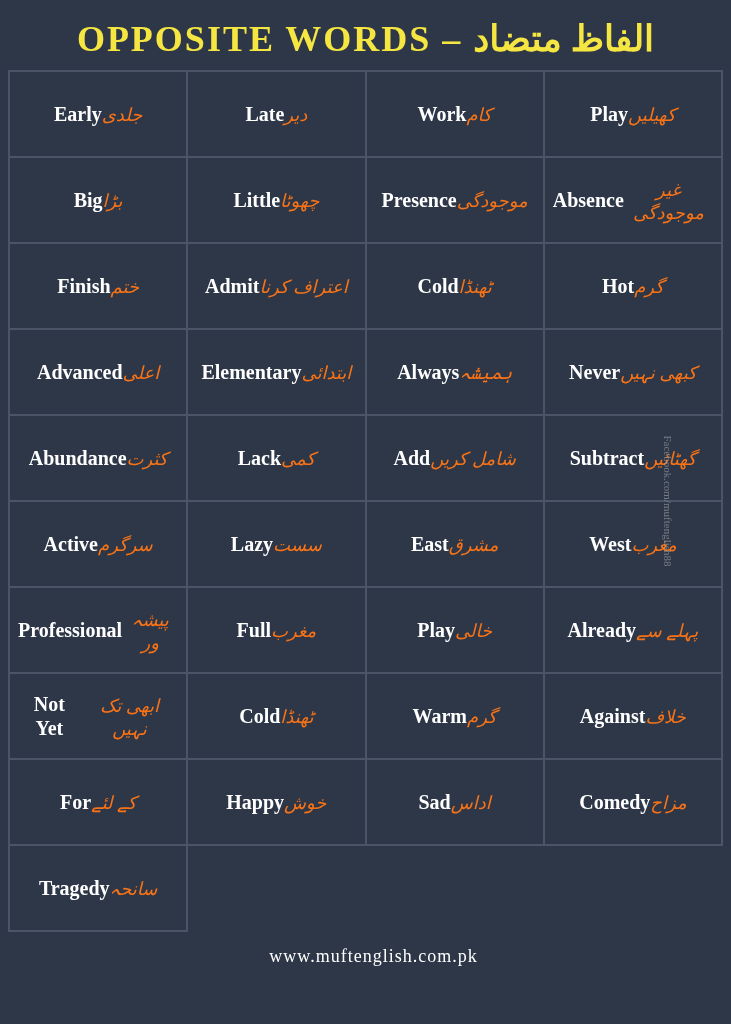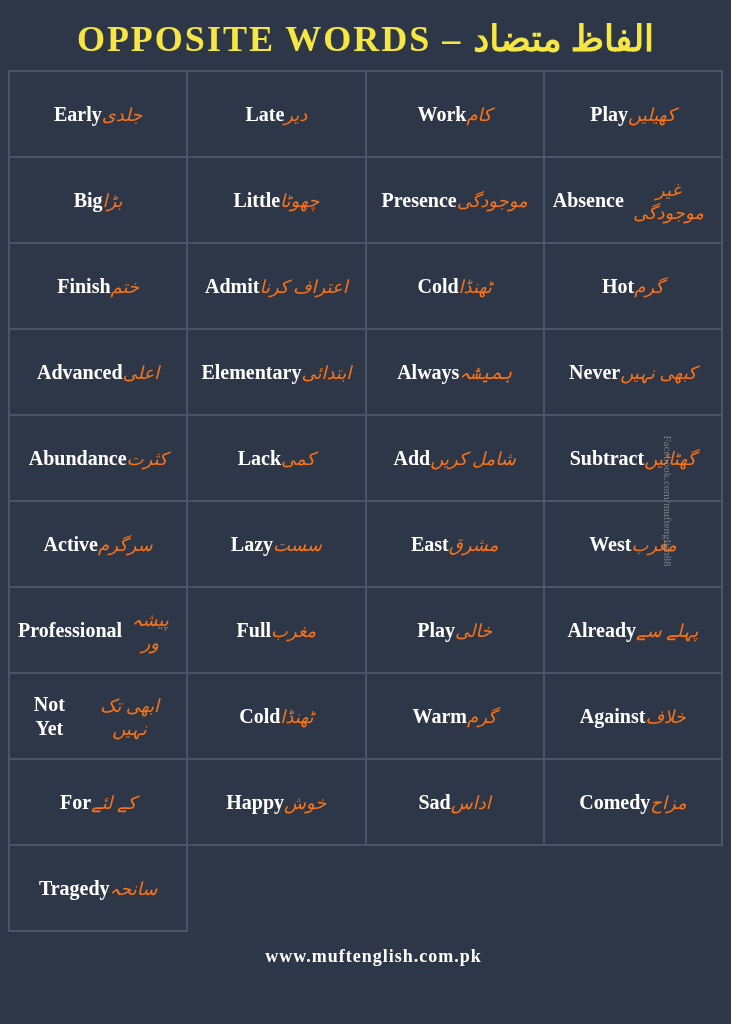--- a/index.html
+++ b/index.html
@@ -60,21 +60,21 @@
       margin-top: 4px;
       font-style: italic;
       line-height: 1.3;
     }
     .footer {
       width: 100%;
       text-align: center;
       padding: 14px 0 10px 16px;
       color: #ffffff;
       font-size: 18px;
-      font-weight: 700;
+      font-weight: 400;
       letter-spacing: 1px;
     }
     .fb-watermark {
       position: absolute;
       right: -2px;
       top: 50%;
       transform: translateY(-50%) rotate(90deg);
       color: #aaa;
       font-size: 11px;
       opacity: 0.6;

